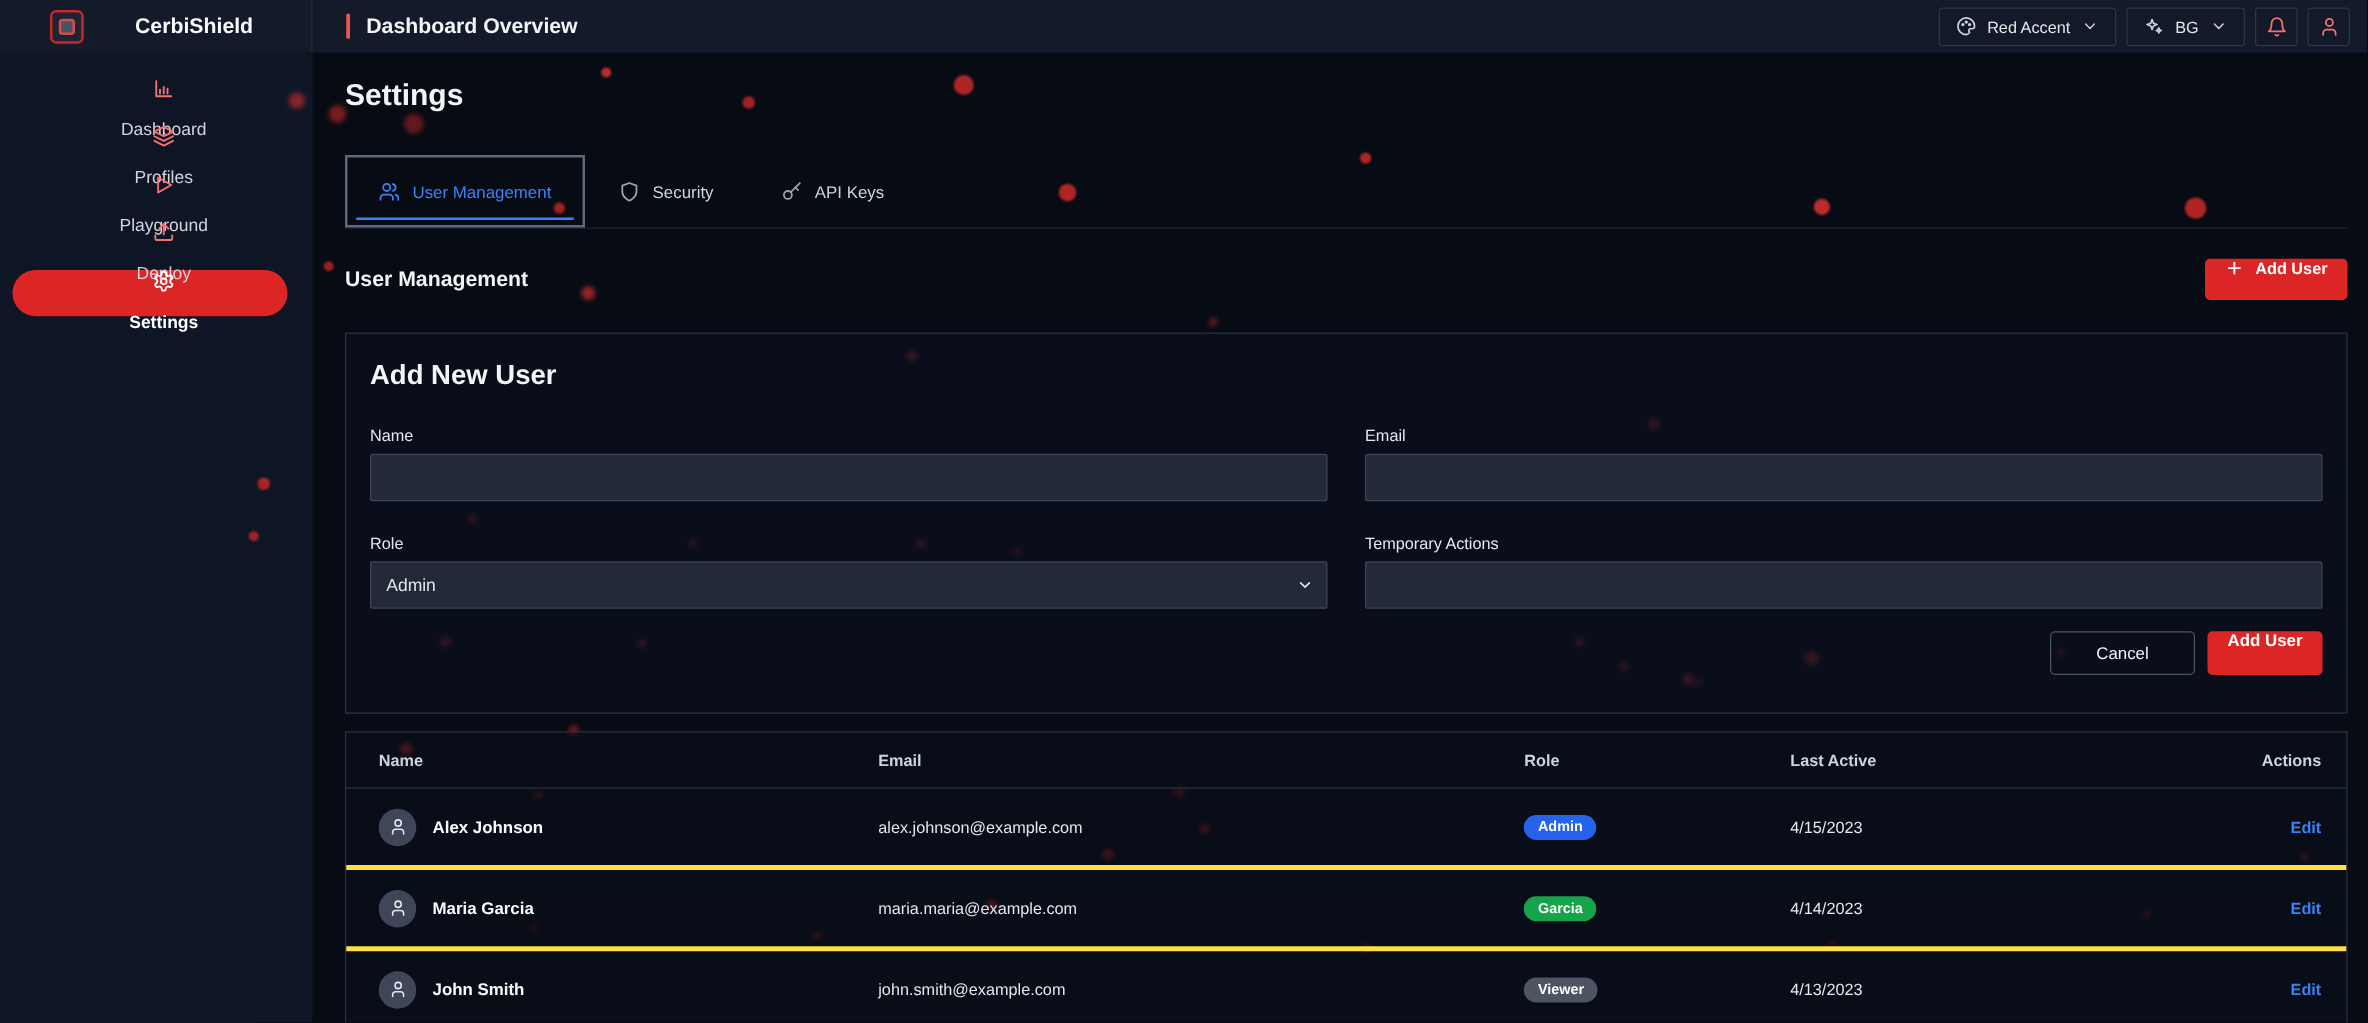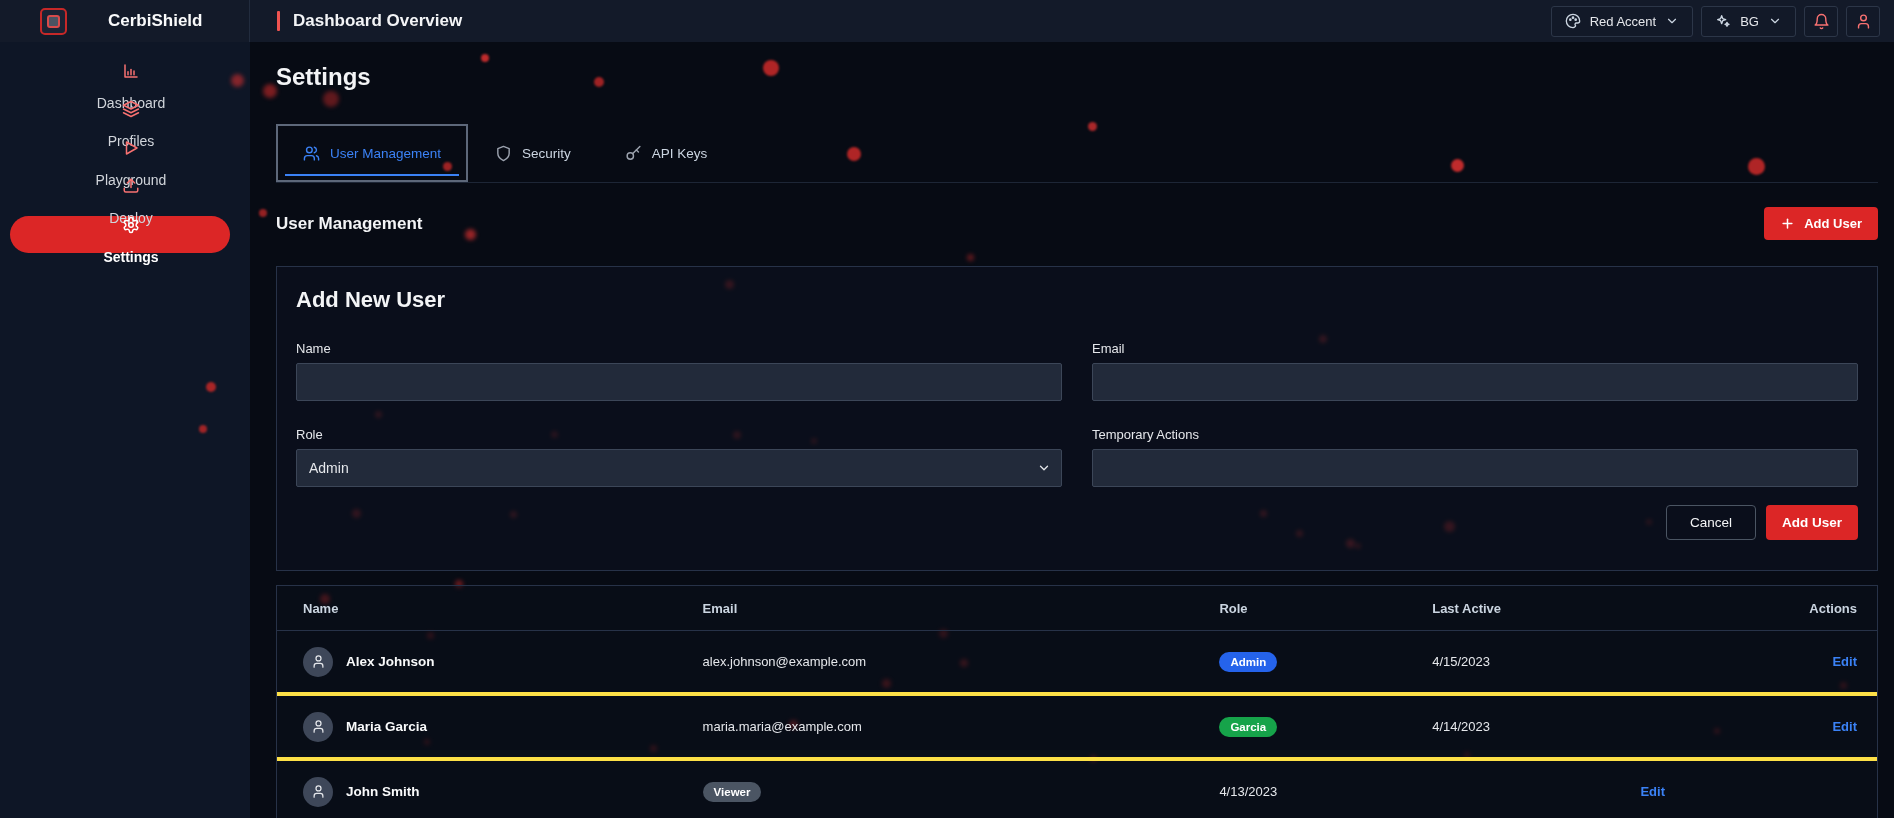--- a/index.html
+++ b/index.html
@@ -65,39 +65,39 @@
   .tab.active::after {
     content:""; position:absolute; left:7px; right:7px; bottom:4px; height:2.5px; background:#3b82f6;
   }
 
   
   .section-head { margin-top:24px; display:flex; align-items:center; justify-content:space-between; }
   .section-title { font-size:17px; font-weight:600; margin:0; }
   .btn-red {
     background:#dc2626; color:#ffffff; border:none; border-radius:4px;
     font-size:13px; font-weight:bold; font-family:inherit; padding:0 16px; height:33px;
-    display:flex; align-items:center; gap:9px; cursor:pointer;
+    display:flex; align-items:flex-start; gap:9px; cursor:pointer;
   }
 
   
   .panel { margin-top:26px; border:1px solid #273248; background:rgba(13,19,32,0.55); padding:20px 19px 30px; }
   .panel-title { font-size:22px; font-weight:bold; margin:0; }
   .grid { margin-top:28px; display:grid; grid-template-columns:1fr 1fr; column-gap:30px; row-gap:26px; }
   .field label { display:block; font-size:13px; color:#e5e7eb; margin-bottom:7px; }
   .input {
     width:100%; height:38px; background:#222a3a; border:1px solid #3c4658; border-radius:2px;
     color:#e5e7eb; font-size:14px; font-family:inherit; padding:0 12px; outline:none;
   }
   select.input { appearance:none; -webkit-appearance:none; }
   .select-wrap { position:relative; }
   .select-wrap .chev { position:absolute; right:11px; top:50%; transform:translateY(-50%); color:#e5e7eb; pointer-events:none; display:flex; }
   .form-actions { margin-top:18px; display:flex; justify-content:flex-end; gap:10px; }
   .btn-ghost {
     background:transparent; border:1px solid #4b5563; color:#f3f4f6; border-radius:4px;
-    font-size:13.5px; font-family:inherit; padding:0 23px; height:35px; cursor:pointer;
+    font-size:13.5px; font-family:inherit; padding:0 36px; height:35px; cursor:pointer;
   }
   .btn-red.form-submit { height:35px; font-size:13.5px; }
 
   
   .table { margin-top:14px; border:1px solid #273248; border-bottom:none; background:rgba(10,15,26,0.45); }
   .trow { display:grid; grid-template-columns:26.6% 32.3% 13.3% 15.8% 1fr; align-items:center; }
   .thead { height:45px; color:#cbd5e1; font-weight:bold; font-size:13px; border-bottom:1px solid #273248; }
   .tr { height:65px; border-bottom:4px solid #fde047; font-size:13px; color:#e5e7eb; }
   .cell-name { padding-left:26px; display:flex; align-items:center; gap:13px; }
   .thead .cell-name { gap:0; }
@@ -395,19 +395,20 @@
       <div class="trow tr">
         <div class="cell-name">
           <span class="avatar">
             <svg width="15" height="15" viewBox="0 0 24 24" fill="none" stroke="currentColor" stroke-width="2" stroke-linecap="round" stroke-linejoin="round">
                 <path d="M19 21v-2a4 4 0 0 0-4-4H9a4 4 0 0 0-4 4v2"></path>
                 <circle cx="12" cy="7" r="4"></circle>
               </svg>
           </span>
           <span class="user-name">John Smith</span>
         </div>
+        <div>john.smith@example.com</div>
         <div><span class="badge" style="background-color: rgb(75, 85, 99);">Viewer</span></div>
         <div>4/13/2023</div>
         <div class="cell-actions"><a class="edit-link">Edit</a></div>
       </div>
     </section>
   </main>
 </div>
 
 </body></html>

